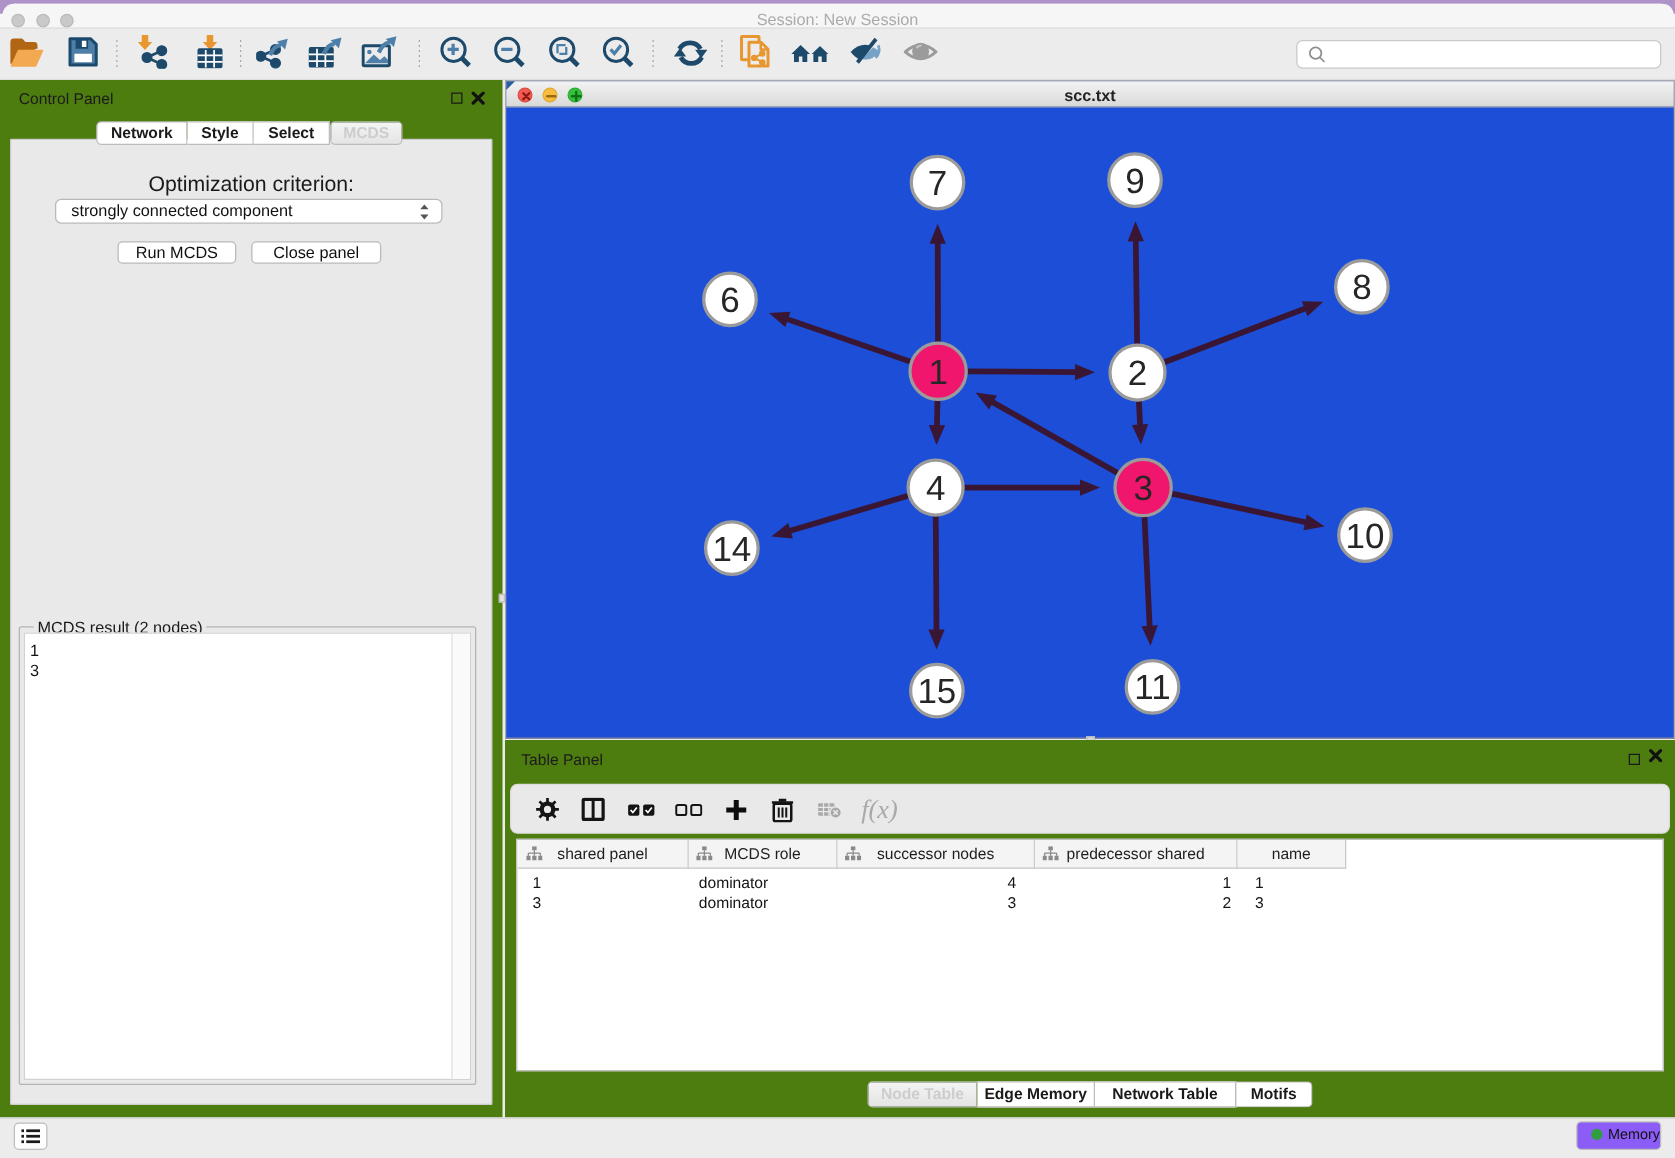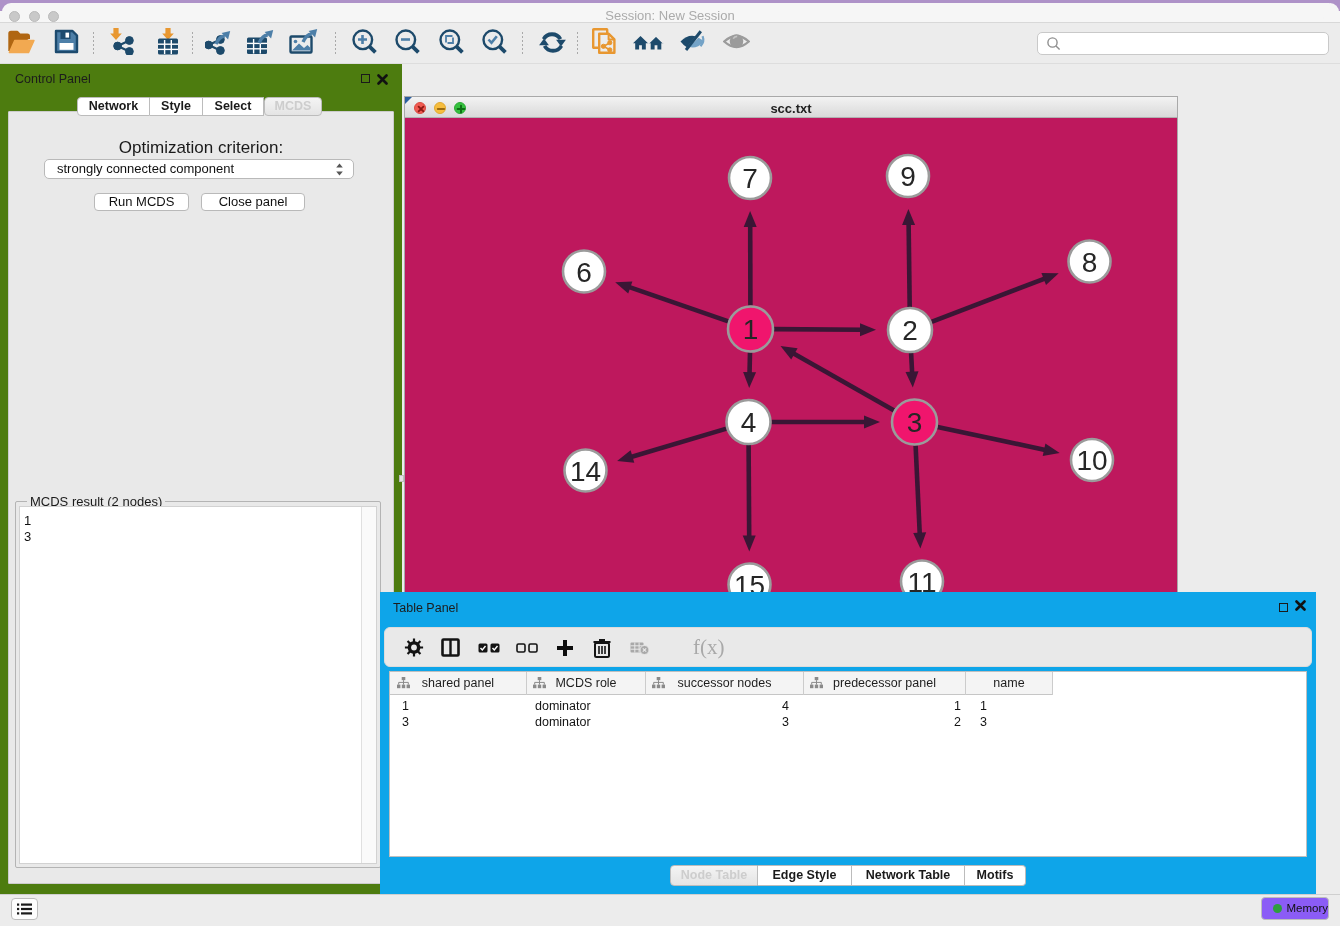--- a/index.html
+++ b/index.html
@@ -46,29 +46,29 @@
   #cp-tabs .s { padding:0 0; }
   #opt-label { position:absolute; left:0; top:74px; width:402px; text-align:center; font-size:17px; color:#1a1a1a; }
   #combo { position:absolute; left:44px; top:95px; width:310px; height:20px; background:#ffffff; border:1px solid #b9b9b9; border-radius:5px; font-size:13px; color:#111; line-height:18px; padding-left:12px; }
   .btn { position:absolute; height:18px; background:#ffffff; border:1px solid #b9b9b9; border-radius:4px; font-size:13px; color:#111; text-align:center; line-height:16px; }
   #fieldset { position:absolute; left:15px; top:437px; width:366px; height:367px; border:1px solid #b4b4b4; border-radius:2px;text-decoration:underline; }
   #fieldset-label { position:absolute; left:11px; top:-8px; background:#e9e9e9; padding:0 3px; font-size:13px; color:#1a1a1a; }
   #fs-white { position:absolute; left:3px; top:4px; width:358px; height:358px; background:#ffffff; border:1px solid #d2d2d2; font-size:13px; color:#111; padding-top:6px; }
   #fs-white .ln { padding-left:4px; height:15.5px; line-height:15.5px; }
   #fs-sb { position:absolute; right:0; top:0; width:15px; height:100%; background:#fafafa; border-left:1px solid #e0e0e0; }
   
-  #frame { left:404px; top:64px; width:774px; height:527px; background:#be185d; border:1px solid #a9a9a9; border-bottom:1px solid #8e8e8e;margin-top:32px; }
+  #frame { left:404px; top:64px; width:936px; height:527px; background:#1d4ed8; border:1px solid #a9a9a9; border-bottom:1px solid #8e8e8e; }
   #frame-tb { position:absolute; left:0; top:0; width:100%; height:21px; background:linear-gradient(#f3f3f3,#d9d9d9); border-bottom:1px solid #b1b1b1; }
   #frame-title { position:absolute; top:4px; width:100%; text-align:center; font-size:13px; font-weight:bold; color:#222; }
   .mtl { position:absolute; top:4.5px; width:12px; height:12px; border-radius:50%; }
   .mtl svg { position:absolute; left:0; top:0; }
   #grip { position:absolute; left:464px; top:524px; width:7px; height:6px; background:#d6d6d6; border:1px solid #bdbdbd; }
   #cornertri { position:absolute; left:0px; top:0px; width:0; height:0; border-top:7px solid #2a5e9e; border-right:7px solid transparent; }
   
-  #tpanel { left:380px; top:592px; width:936px; height:302px; background:#0ea5e9; }
+  #tpanel { left:404px; top:592px; width:936px; height:302px; background:#4d7c0f; }
   #tp-title { position:absolute; left:13px; top:9px; font-size:12.5px; color:#1c1c1c; }
   #tp-toolbar { position:absolute; left:4px; top:35px; width:928px; height:40px; background:#e9e9e9; border:1px solid #dcdcdc; border-radius:6px; }
   #ttable { position:absolute; left:9px; top:79px; width:918px; height:186px; background:#ffffff; border:1px solid #bfbfbf; }
   #thead { position:absolute; left:0; top:0; width:663px; height:23px; background:#f4f4f4; border-bottom:1px solid #c6c6c6; }
   #thead .col { position:absolute; top:0; height:23px; border-right:1px solid #cccccc; }
   #thead .lbl { position:absolute; top:4px; width:100%; text-align:center; font-size:12.5px; color:#1e1e1e; }
   .trow { position:absolute; left:0; width:100%; height:16px; font-size:12.5px; color:#141414; }
   .trow span { position:absolute; top:1px; }
   
   #bot-tabs { left:290px; top:273px; }
@@ -381,21 +381,21 @@
         <rect x="0.5" y="1.5" width="13" height="10" rx="1" fill="#a9a9a9"></rect>
         <g stroke="#e9e9e9" stroke-width="1">
           <line x1="0.5" y1="4.8" x2="13.5" y2="4.8"></line>
           <line x1="0.5" y1="8.2" x2="13.5" y2="8.2"></line>
           <line x1="4.8" y1="1.5" x2="4.8" y2="11.5"></line>
           <line x1="9.1" y1="1.5" x2="9.1" y2="11.5"></line>
         </g>
         <circle cx="14.5" cy="9" r="4.5" fill="#a9a9a9" stroke="#e9e9e9" stroke-width="1"></circle>
         <path d="M12.8 7.3 L16.2 10.7 M16.2 7.3 L12.8 10.7" stroke="#e9e9e9" stroke-width="1.2"></path>
       </svg>
-    <div style="position:absolute;left:280px;top:7px;font-family:'Liberation Serif',serif;font-size:21px;color:#a9a9a9;margin-left:28px;">f(x)</div>
+    <div style="position:absolute;left:280px;top:7px;font-family:'Liberation Serif',serif;font-style:italic;font-size:21px;color:#a9a9a9;">f(x)</div>
   </div>
   <div id="ttable">
     <div id="thead">
       <div class="col" style="left:0px;width:137px;">
           <svg width="13" height="12" viewBox="0 0 13 12" style="position:absolute;left:7px;top:5px;">
             <g fill="#8a8a8a">
               <rect x="4.7" y="0" width="3.6" height="3.2"></rect>
               <rect x="0" y="7.6" width="3.4" height="3.6"></rect>
               <rect x="4.8" y="7.6" width="3.4" height="3.6"></rect>
               <rect x="9.6" y="7.6" width="3.4" height="3.6"></rect>
@@ -451,21 +451,21 @@
               <rect x="4.8" y="7.6" width="3.4" height="3.6"></rect>
               <rect x="9.6" y="7.6" width="3.4" height="3.6"></rect>
             </g>
             <g stroke="#8a8a8a" stroke-width="1">
               <line x1="6.5" y1="3.2" x2="6.5" y2="7.6"></line>
               <line x1="1.7" y1="5.4" x2="11.3" y2="5.4"></line>
               <line x1="1.7" y1="5.4" x2="1.7" y2="7.6"></line>
               <line x1="11.3" y1="5.4" x2="11.3" y2="7.6"></line>
             </g>
           </svg>
-          <div class="lbl">predecessor panel</div>
+          <div class="lbl">predecessor shared</div>
         </div>
       <div class="col" style="left:576px;width:87px;">
           <div class="lbl">name</div>
         </div>
     </div>
     <div class="trow" style="top:26px;">
       <span style="left:12px;">1</span>
         <span style="left:145px;">dominator</span>
         <span style="left:259px;width:140px;text-align:right;">4</span>
         <span style="left:416px;width:155px;text-align:right;">1</span>
@@ -474,21 +474,21 @@
     <div class="trow" style="top:42px;">
       <span style="left:12px;">3</span>
         <span style="left:145px;">dominator</span>
         <span style="left:259px;width:140px;text-align:right;">3</span>
         <span style="left:416px;width:155px;text-align:right;">2</span>
         <span style="left:590px;">3</span>
     </div>
   </div>
   <div class="seg" id="bot-tabs" style="height:21px;">
     <div class="s sel first" style="width:88px;">Node Table</div>
-    <div class="s" style="width:94px;">Edge Style</div>
+    <div class="s" style="width:94px;">Edge Memory</div>
     <div class="s" style="width:113px;">Network Table</div>
     <div class="s last" style="width:61px;">Motifs</div>
   </div>
 </div>
 
 <div class="abs" style="left:399px;top:475px;width:5px;height:7px;background:#e2e2e2;border:1px solid #bdbdbd;"></div>
 <div id="statusbar" class="abs"></div>
 <div id="listbtn" class="abs">
   <svg width="15" height="12" style="position:absolute;left:5px;top:4px;" viewBox="0 0 15 12">
       <g fill="#1a1a1a">

